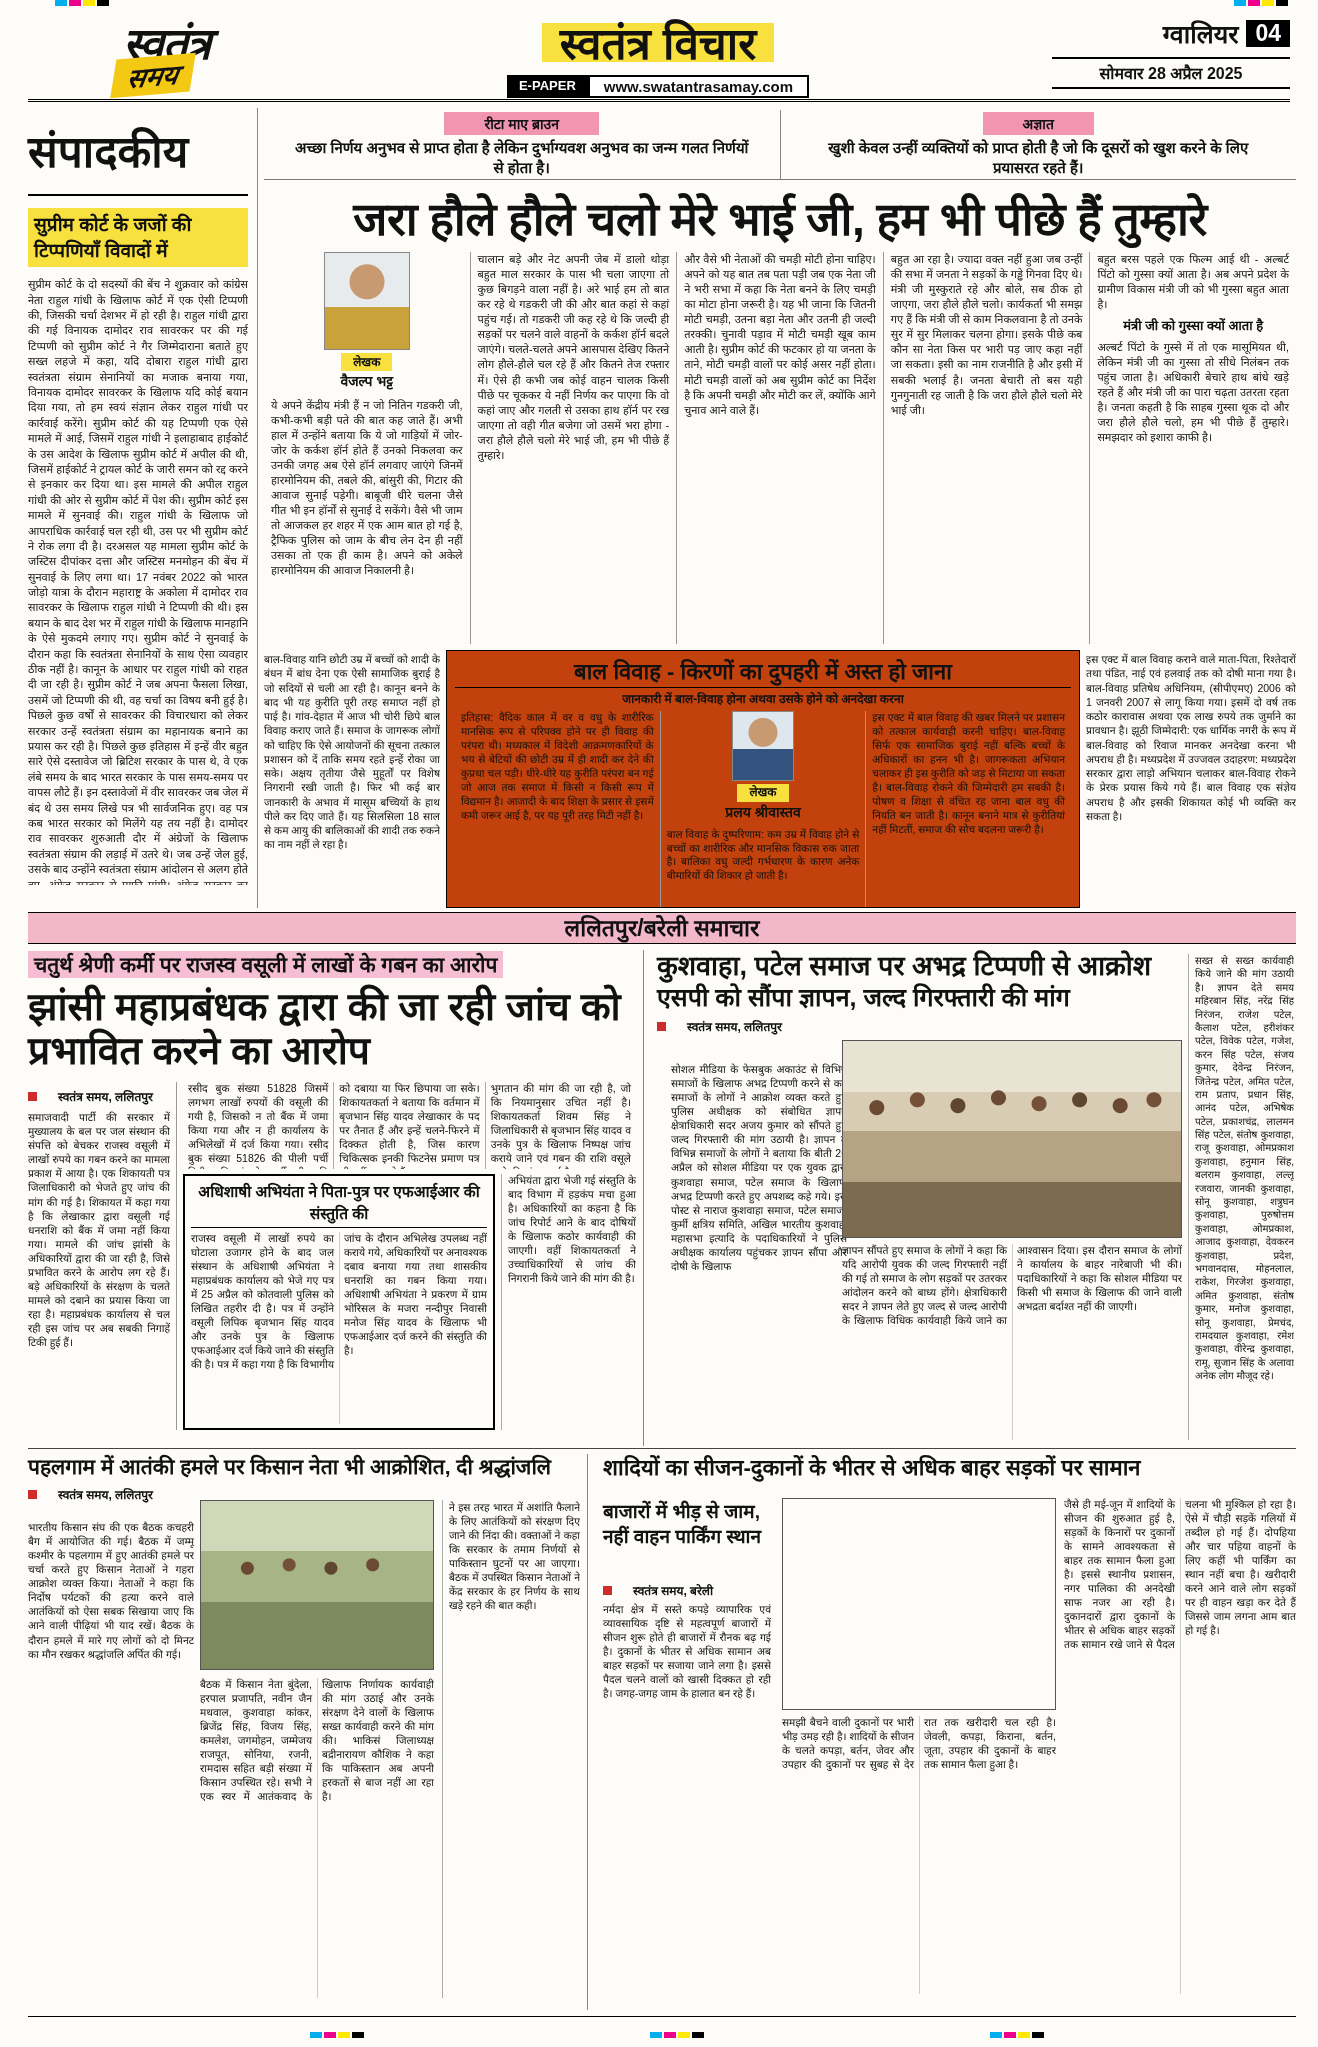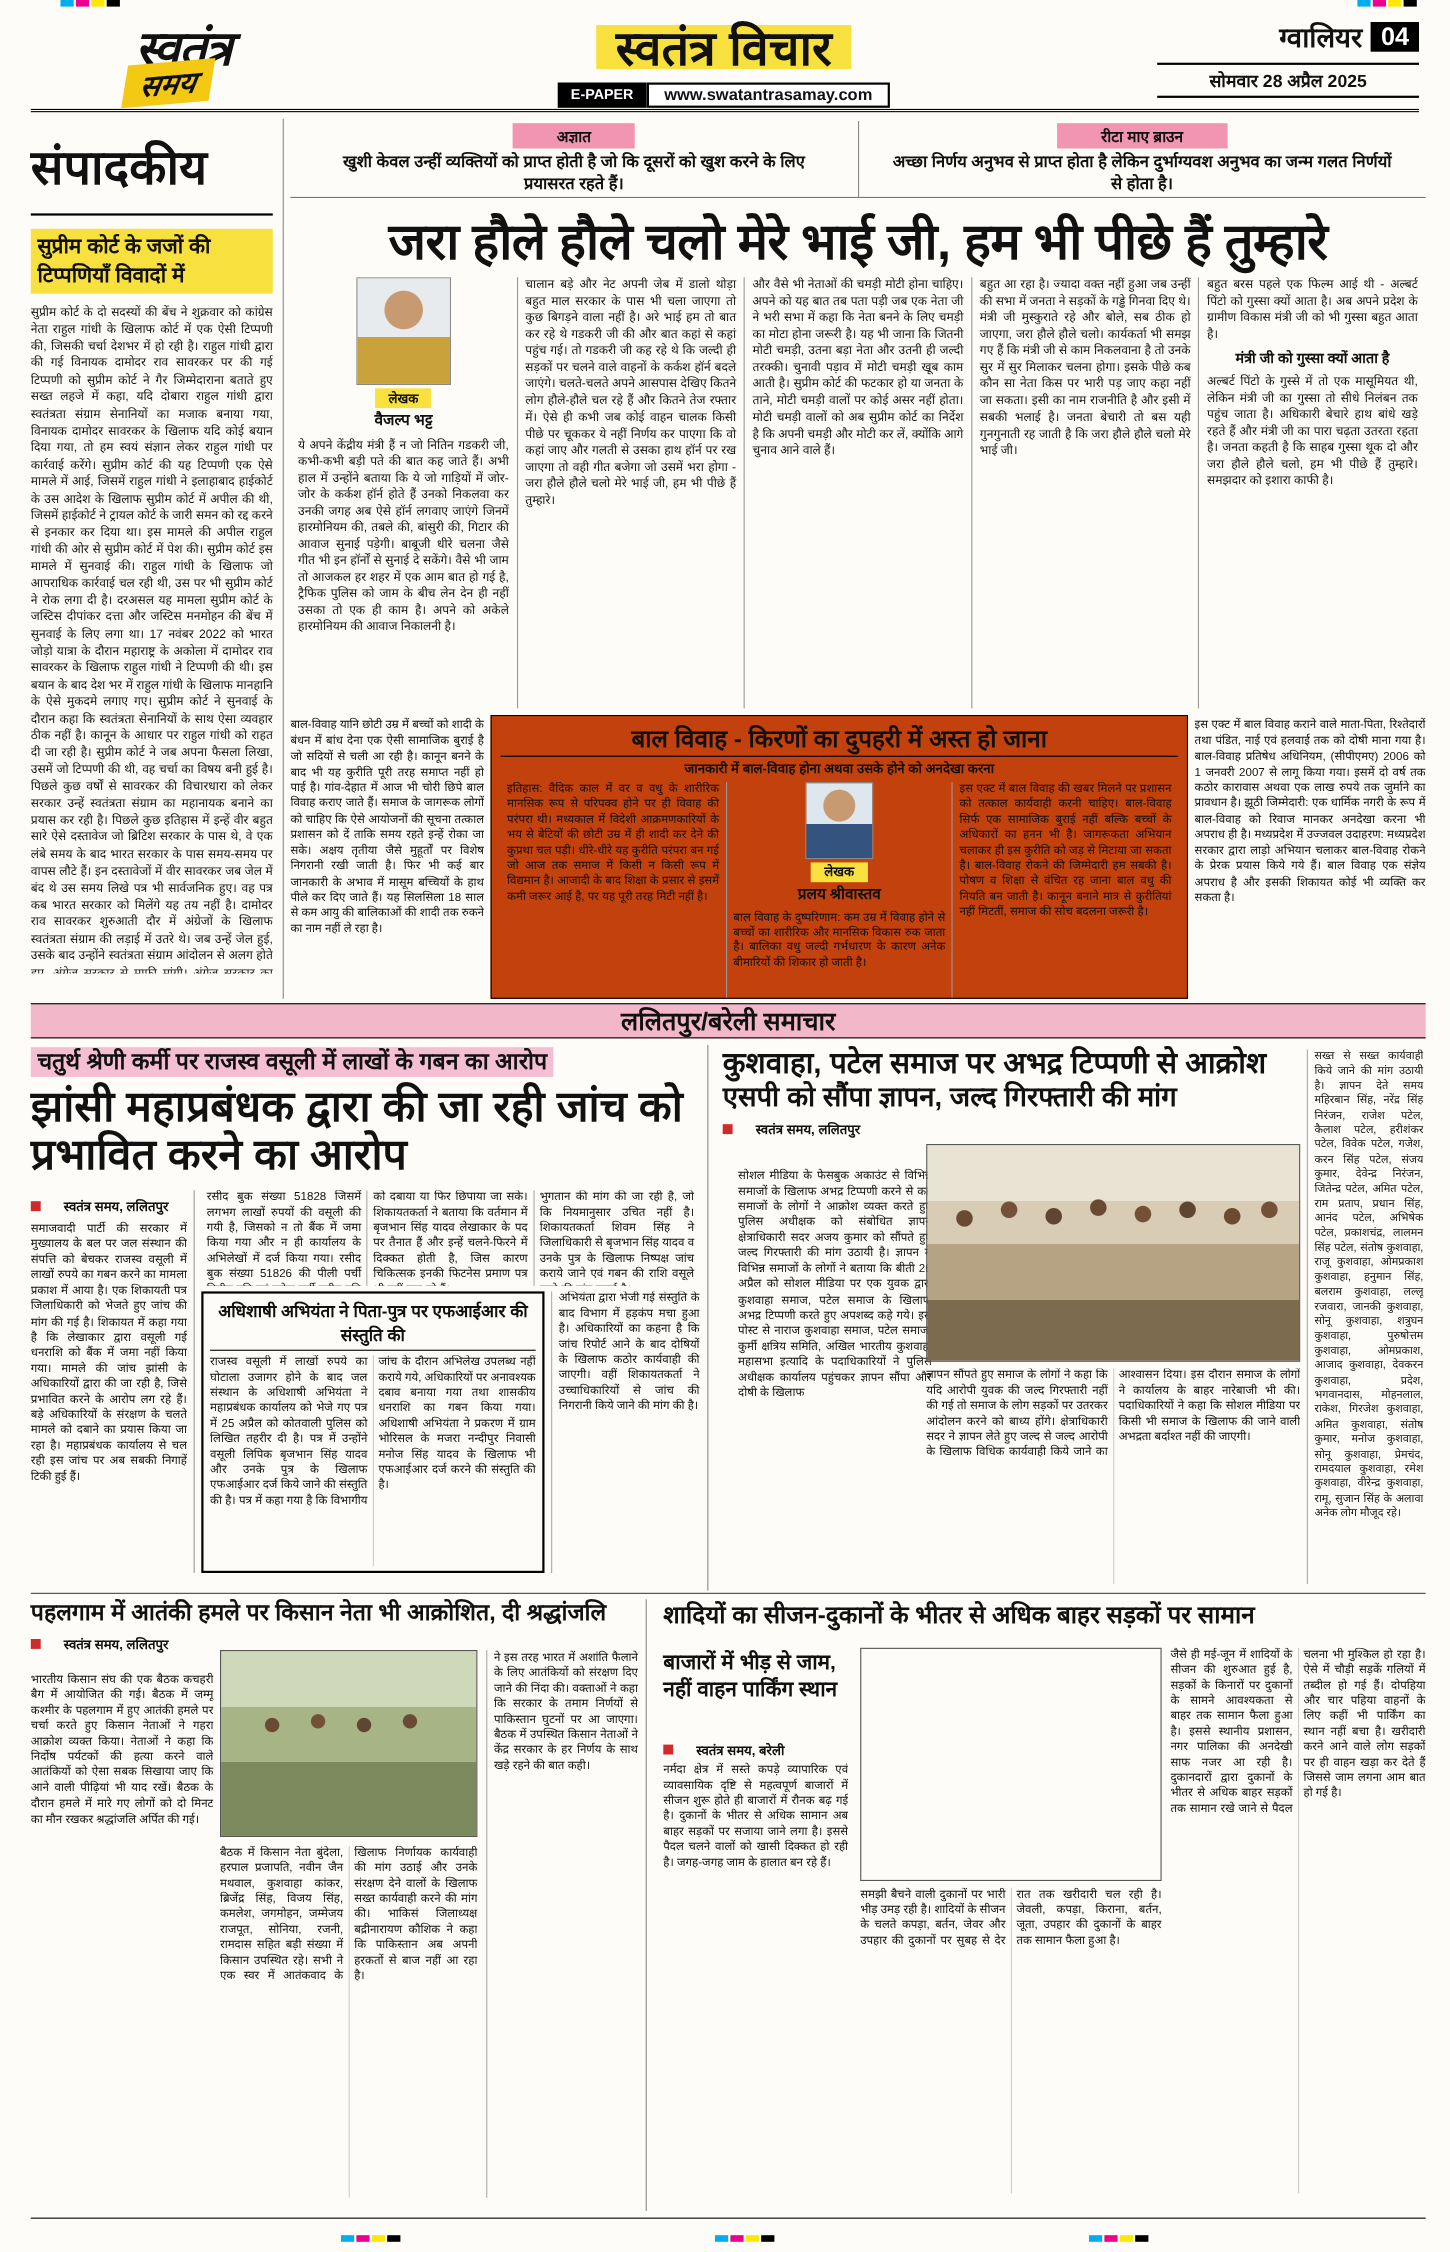--- a/index.html
+++ b/index.html
@@ -186,26 +186,26 @@
 </header>
 
 <section class="abs editorial">
   <div class="ed-title">संपादकीय</div>
   <div class="ed-sub">सुप्रीम कोर्ट के जजों की टिप्पणियाँ विवादों में</div>
   <div class="ed-body jtext">सुप्रीम कोर्ट के दो सदस्यों की बेंच ने शुक्रवार को कांग्रेस नेता राहुल गांधी के खिलाफ कोर्ट में एक ऐसी टिप्पणी की, जिसकी चर्चा देशभर में हो रही है। राहुल गांधी द्वारा की गई विनायक दामोदर राव सावरकर पर की गई टिप्पणी को सुप्रीम कोर्ट ने गैर जिम्मेदाराना बताते हुए सख्त लहजे में कहा, यदि दोबारा राहुल गांधी द्वारा स्वतंत्रता संग्राम सेनानियों का मजाक बनाया गया, विनायक दामोदर सावरकर के खिलाफ यदि कोई बयान दिया गया, तो हम स्वयं संज्ञान लेकर राहुल गांधी पर कार्रवाई करेंगे। सुप्रीम कोर्ट की यह टिप्पणी एक ऐसे मामले में आई, जिसमें राहुल गांधी ने इलाहाबाद हाईकोर्ट के उस आदेश के खिलाफ सुप्रीम कोर्ट में अपील की थी, जिसमें हाईकोर्ट ने ट्रायल कोर्ट के जारी समन को रद्द करने से इनकार कर दिया था। इस मामले की अपील राहुल गांधी की ओर से सुप्रीम कोर्ट में पेश की। सुप्रीम कोर्ट इस मामले में सुनवाई की। राहुल गांधी के खिलाफ जो आपराधिक कार्रवाई चल रही थी, उस पर भी सुप्रीम कोर्ट ने रोक लगा दी है। दरअसल यह मामला सुप्रीम कोर्ट के जस्टिस दीपांकर दत्ता और जस्टिस मनमोहन की बेंच में सुनवाई के लिए लगा था। 17 नवंबर 2022 को भारत जोड़ो यात्रा के दौरान महाराष्ट्र के अकोला में दामोदर राव सावरकर के खिलाफ राहुल गांधी ने टिप्पणी की थी। इस बयान के बाद देश भर में राहुल गांधी के खिलाफ मानहानि के ऐसे मुकदमे लगाए गए। सुप्रीम कोर्ट ने सुनवाई के दौरान कहा कि स्वतंत्रता सेनानियों के साथ ऐसा व्यवहार ठीक नहीं है। कानून के आधार पर राहुल गांधी को राहत दी जा रही है। सुप्रीम कोर्ट ने जब अपना फैसला लिखा, उसमें जो टिप्पणी की थी, वह चर्चा का विषय बनी हुई है। पिछले कुछ वर्षों से सावरकर की विचारधारा को लेकर सरकार उन्हें स्वतंत्रता संग्राम का महानायक बनाने का प्रयास कर रही है। पिछले कुछ इतिहास में इन्हें वीर बहुत सारे ऐसे दस्तावेज जो ब्रिटिश सरकार के पास थे, वे एक लंबे समय के बाद भारत सरकार के पास समय-समय पर वापस लौटे हैं। इन दस्तावेजों में वीर सावरकर जब जेल में बंद थे उस समय लिखे पत्र भी सार्वजनिक हुए। वह पत्र कब भारत सरकार को मिलेंगे यह तय नहीं है। दामोदर राव सावरकर शुरुआती दौर में अंग्रेजों के खिलाफ स्वतंत्रता संग्राम की लड़ाई में उतरे थे। जब उन्हें जेल हुई, उसके बाद उन्होंने स्वतंत्रता संग्राम आंदोलन से अलग होते हुए, अंग्रेज सरकार से माफी मांगी। अंग्रेज सरकार का मुलाजिम बनते हुए सरकार को भरोसा दिलाया था, सरकार जो कहेगी वह करेंगे। द्वितीय विश्व युद्ध के दौरान दामोदर राव सावरकर ने अंग्रेजों की सेना में युवाओं की भर्ती के लिए अभियान चलाया। ब्रिटिश सरकार द्वारा जो दस्तावेज सार्वजनिक किए गए हैं, उसके अनुसार दामोदर राव सावरकर को अंग्रेज सरकार से पेंशन भी मिलती थी। इस बात की जानकारी दस्तावेजों के माध्यम से बहुत बाद में प्राप्त हुई है। दामोदर राव सावरकर ने छद्म नाम से एक पुस्तक लिखी। जिसमें उन्हें वीर सावरकर के रूप में प्रस्तुत किया गया। 2014 में जब से केंद्र में भाजपा की सरकार आई है।</div>
 </section>
 
 <div class="abs quotes">
   <div class="quote">
+    <div class="q-label">रीटा माए ब्राउन</div>
+    <div class="q-text">अच्छा निर्णय अनुभव से प्राप्त होता है लेकिन दुर्भाग्यवश अनुभव का जन्म गलत निर्णयों से होता है।</div>
+  </div>
+  <div class="quote">
     <div class="q-label">अज्ञात</div>
     <div class="q-text">खुशी केवल उन्हीं व्यक्तियों को प्राप्त होती है जो कि दूसरों को खुश करने के लिए प्रयासरत रहते हैं।</div>
-  </div>
-  <div class="quote">
-    <div class="q-label">रीटा माए ब्राउन</div>
-    <div class="q-text">अच्छा निर्णय अनुभव से प्राप्त होता है लेकिन दुर्भाग्यवश अनुभव का जन्म गलत निर्णयों से होता है।</div>
   </div>
 </div>
 
 <h1 class="abs main-headline">जरा हौले हौले चलो मेरे भाई जी, हम भी पीछे हैं तुम्हारे</h1>
 <div class="abs main-body">
   <div class="mcol jtext">
     <div class="author-card">
       <div class="a-photo"></div>
       <div class="a-label">लेखक</div>
       <div class="a-name">वैजल्प भट्ट</div>

